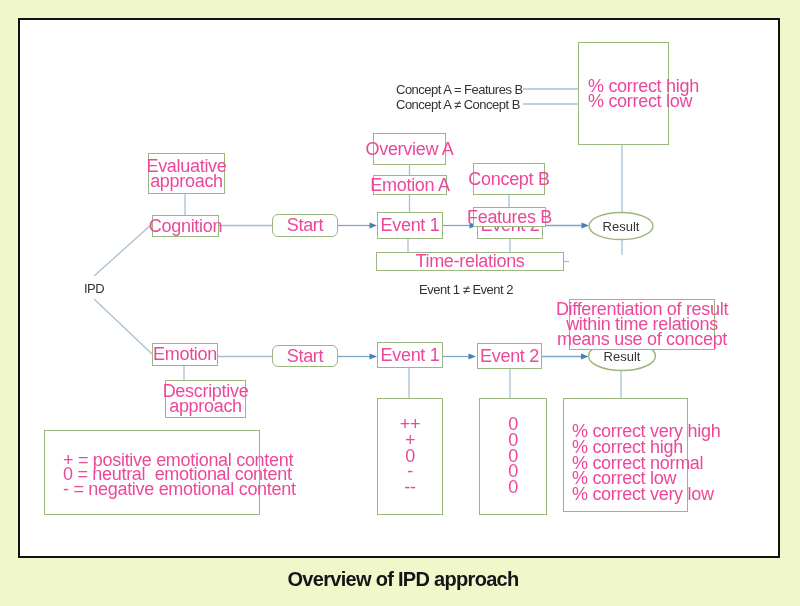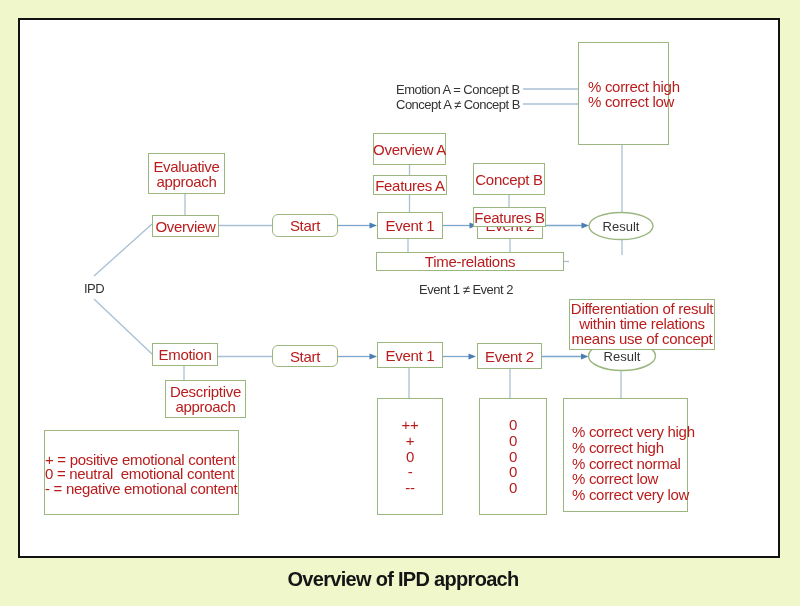--- a/index.html
+++ b/index.html
@@ -1,20 +1,20 @@
 <!DOCTYPE html>
 <html><head>
 <meta charset="utf-8">
 <style>
   html,body{margin:0;padding:0;}
   body{width:800px;height:606px;background:#eff7cb;font-family:"Liberation Sans",sans-serif;position:relative;overflow:hidden;}
   #frame{position:absolute;left:18px;top:18px;width:758px;height:536px;border:2.5px solid #121212;background:#ffffff;}
   .bx{position:absolute;border:1.4px solid #9cb680;background:#fff;box-sizing:border-box;
       display:flex;align-items:center;justify-content:center;text-align:center;
-      font-size:15px;color:#b91c1c;line-height:15px;white-space:nowrap;letter-spacing:-0.3px;}
+      font-size:18px;color:#ec4899;line-height:15px;white-space:nowrap;letter-spacing:-0.3px;}
   .lft{justify-content:flex-start;text-align:left;}
   .txt{position:absolute;font-size:13px;color:#333;line-height:15px;white-space:nowrap;letter-spacing:-0.5px;}
   svg{position:absolute;left:0;top:0;}
   #caption{position:absolute;left:0;top:568px;width:806px;text-align:center;
            font-size:20px;font-weight:bold;color:#151515;letter-spacing:-0.7px;}
 </style>
 </head>
 <body>
 <div id="frame"></div>
 <svg width="800" height="606" viewBox="0 0 800 606">
@@ -69,40 +69,40 @@
   </g>
   <g fill="#ffffff" stroke="#9cb680" stroke-width="1.4">
     <ellipse cx="621" cy="226" rx="32" ry="13.5"></ellipse>
     <ellipse cx="622" cy="356" rx="33.5" ry="14.5"></ellipse>
   </g>
   <text x="621" y="230.5" font-size="13" fill="#333" text-anchor="middle">Result</text>
   <text x="622" y="360.5" font-size="13" fill="#333" text-anchor="middle">Result</text>
 </svg>
 
 <div class="bx" style="left:148px;top:153px;width:77px;height:41px;">Evaluative<br>approach</div>
-<div class="bx" style="left:152px;top:215px;width:67px;height:22px;">Overview</div>
+<div class="bx" style="left:152px;top:215px;width:67px;height:22px;">Cognition</div>
 <div class="bx" style="left:272px;top:214px;width:66px;height:23px;border-radius:6px;">Start</div>
 <div class="bx" style="left:377px;top:212px;width:66px;height:27px;">Event 1</div>
 <div class="bx" style="left:477px;top:212px;width:66px;height:27px;">Event 2</div>
 <div class="bx" style="left:373px;top:133px;width:73px;height:32px;">Overview A</div>
 <div class="bx" style="left:473px;top:133px;width:72px;height:32px;margin-top:30px;">Concept B</div>
-<div class="bx" style="left:373px;top:175px;width:74px;height:20px;">Features A</div>
+<div class="bx" style="left:373px;top:175px;width:74px;height:20px;">Emotion A</div>
 <div class="bx" style="left:473px;top:175px;width:73px;height:20px;margin-top:32px;">Features B</div>
 <div class="bx lft" style="left:578px;top:42px;width:91px;height:103px;padding-left:9px;">% correct high<br>% correct low</div>
 <div class="bx" style="left:376px;top:252px;width:188px;height:19px;">Time-relations</div>
 <div class="bx" style="left:569px;top:255px;width:146px;height:51px;line-height:14.7px;margin-top:44px;">Differentiation of result<br>within time relations<br>means use of concept</div>
 
 <div class="bx" style="left:152px;top:343px;width:66px;height:23px;">Emotion</div>
 <div class="bx" style="left:148px;top:380px;width:81px;height:38px;margin-left:17px;">Descriptive<br>approach</div>
 <div class="bx" style="left:272px;top:345px;width:66px;height:22px;border-radius:6px;">Start</div>
 <div class="bx" style="left:377px;top:342px;width:66px;height:26px;">Event 1</div>
 <div class="bx" style="left:477px;top:343px;width:65px;height:26px;">Event 2</div>
-<div class="bx lft" style="left:44px;top:430px;width:195px;height:85px;line-height:14.4px;padding-top:4px;">+ = positive emotional content<br>0 = neutral&nbsp; emotional content<br>- = negative emotional content</div>
+<div class="bx lft" style="left:44px;top:430px;width:216px;height:85px;padding-left:18px;line-height:14.4px;padding-top:4px;">+ = positive emotional content<br>0 = neutral&nbsp; emotional content<br>- = negative emotional content</div>
 <div class="bx" style="left:377px;top:398px;width:66px;height:117px;line-height:15.7px;">++<br>+<br>0<br>-<br>--</div>
 <div class="bx" style="left:479px;top:398px;width:68px;height:117px;line-height:15.7px;">0<br>0<br>0<br>0<br>0</div>
 <div class="bx lft" style="left:563px;top:398px;width:125px;height:114px;padding-left:8px;line-height:15.7px;padding-top:17px;">% correct very high<br>% correct high<br>% correct normal<br>% correct low<br>% correct very low</div>
 
 <div class="txt" style="left:84px;top:281px;">IPD</div>
-<div class="txt" style="left:396px;top:81.5px;">Emotion A = Concept B</div>
+<div class="txt" style="left:396px;top:81.5px;">Concept A = Features B</div>
 <div class="txt" style="left:396px;top:96.5px;">Concept A ≠ Concept B</div>
 <div class="txt" style="left:419px;top:281.5px;text-align:center;">Event 1 ≠ Event 2</div>
 
 <div id="caption">Overview of IPD approach</div>
 
 </body></html>

